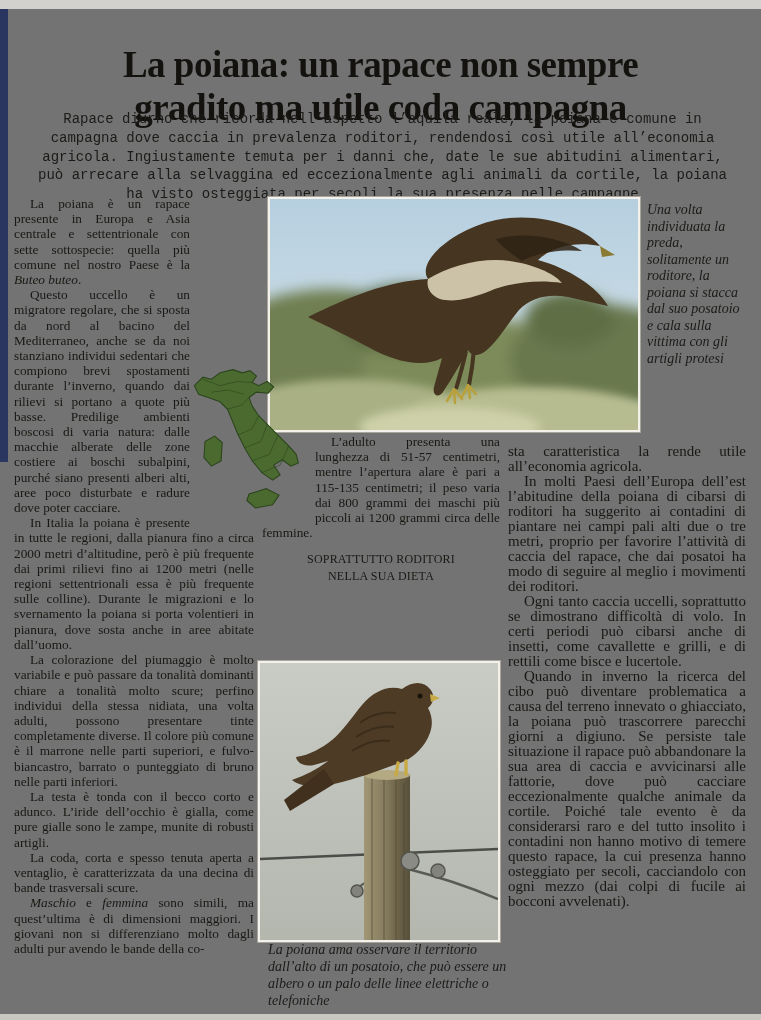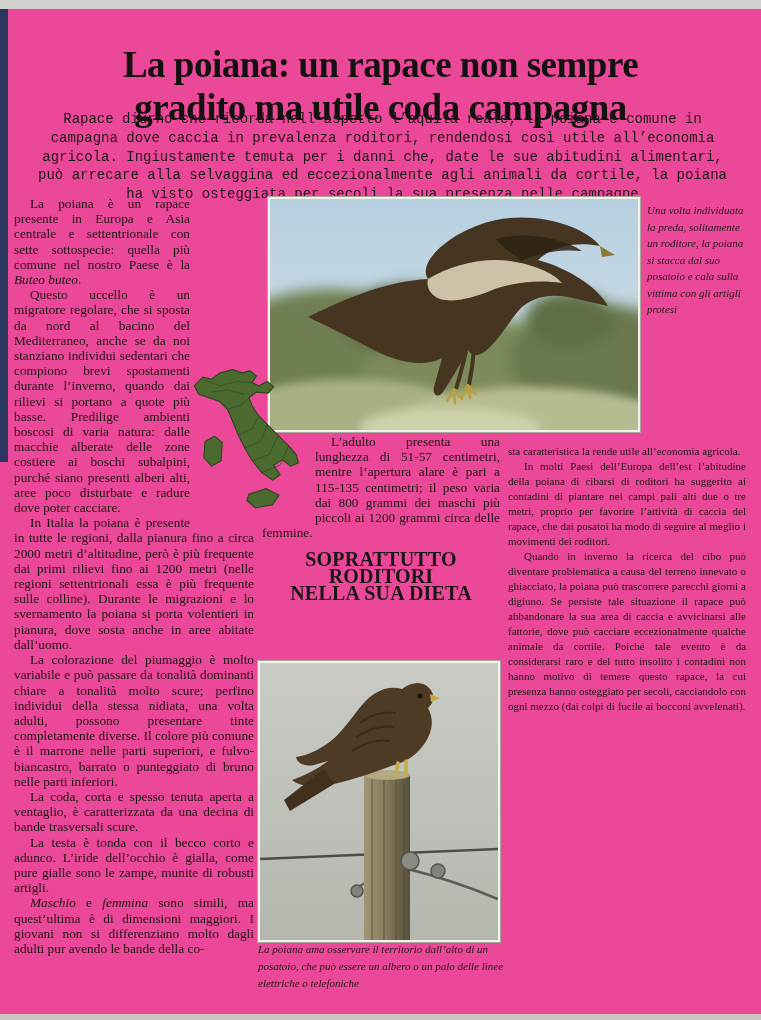--- a/index.html
+++ b/index.html
@@ -1,49 +1,49 @@
 <!DOCTYPE html>
 <html><head>
 <meta charset="utf-8">
 <style>
   html,body{margin:0;padding:0;background:#8f8e8b;}
   .sheet{position:relative;width:761px;height:1020px;margin:0 auto;overflow:hidden;
-         background:#ec4899;font-family:"Liberation Serif",serif;color:#191814;}
+         background:#737373;font-family:"Liberation Serif",serif;color:#191814;}
   .top-band{position:absolute;left:0;top:0;width:761px;height:9px;background:#d2d1cd;}
   .bottom-band{position:absolute;left:0;top:1014px;width:761px;height:6px;background:#c9c7c2;}
   .spine{position:absolute;left:0;top:9px;width:8px;height:453px;background:#2a3560;}
 
   .headline{position:absolute;left:28px;right:28px;top:18px;text-align:center;
             font-weight:bold;font-size:37px;line-height:43px;letter-spacing:-0.5px;color:#14120f;}
   .lead{position:absolute;left:30px;right:26px;top:110px;font-size:14px;line-height:18.8px;
         text-align:center;color:#1c1b18;font-family:Liberation Mono, monospace;}
 
   .col{position:absolute;font-size:13.3px;line-height:15.2px;text-align:justify;overflow:hidden;}
   .col p{margin:0;text-indent:16px;}
   .col p.noindent{text-indent:0;}
-  .subhead{margin:11px 2px 9px;font-weight:bold;font-size:20px;line-height:17px;
+  .subhead{margin:11px 2px 9px;font-weight:normal;font-size:12px;line-height:17px;
            text-align:center;letter-spacing:0.2px;}
   .bold{font-weight:normal;}
   .ital{font-style:italic;}
 
   .col-left{left:14px;top:196px;width:240px;height:822px;}
   .col-mid{left:262px;top:434px;width:238px;height:226px;}
-  .col-right{left:508px;top:444px;width:238px;height:572px;font-size:11px;line-height:15px;}
+  .col-right{left:508px;top:444px;width:238px;height:572px;font-size:15px;line-height:15px;}
 
   .map-float-r{float:right;width:58px;height:150px;margin:176px 0 4px 6px;}
   .map-float-l{float:left;width:46px;height:88px;margin:0 7px 2px 0;}
 
   .photo{position:absolute;border:2px solid #f3f1ea;box-shadow:0 0 0 1px #a8a59d;overflow:hidden;}
   .photo-flying{left:268px;top:197px;width:368px;height:231px;}
   .photo-perched{left:258px;top:661px;width:238px;height:277px;}
   .photo svg{display:block;}
 
-  .caption{position:absolute;font-style:italic;font-size:11px;line-height:17px;color:#1c1b18;}
+  .caption{position:absolute;font-style:italic;font-size:14px;line-height:17px;color:#1c1b18;}
   .caption-flying{left:647px;top:202px;width:102px;line-height:16.5px;}
-  .caption-perched{left:258px;top:941px;width:248px;}
+  .caption-perched{left:268px;top:941px;width:248px;}
 
   .italy-map{position:absolute;left:190px;top:368px;width:118px;height:162px;}
 </style>
 </head>
 <body>
 
 <div class="sheet">
   <div class="top-band"></div>
   <div class="spine"></div>
 
@@ -120,34 +120,35 @@
       </g>
     </svg>
   </div>
 
   <div class="col col-left">
     <div class="map-float-r"></div>
   <p class="para">La poiana è un rapace presente in Europa e Asia centrale e settentrionale con sette sottospecie: quella più comune nel nostro Paese è la <span class="ital">Buteo buteo</span>.</p>
       <p class="para">Questo uccello è un migratore regolare, che si sposta da nord al bacino del Mediterraneo, anche se da noi stanziano individui sedentari che compiono brevi spostamenti durante l’inverno, quando dai rilievi si portano a quote più basse. Predilige ambienti boscosi di varia natura: dalle macchie alberate delle zone costiere ai boschi subalpini, purché siano presenti alberi alti, aree poco disturbate e radure dove poter cacciare.</p>
       <p class="para">In Italia la poiana è presente in tutte le regioni, dalla pianura fino a circa 2000 metri d’altitudine, però è più frequente dai primi rilievi fino ai 1200 metri (nelle regioni settentrionali essa è più frequente sulle colline). Durante le migrazioni e lo svernamento la poiana si porta volentieri in pianura, dove sosta anche in aree abitate dall’uomo.</p>
       <p class="para">La <span class="bold ">colorazione del piumaggio è molto variabile</span> e può passare da tonalità dominanti chiare a tonalità molto scure; perfino individui della stessa nidiata, una volta adulti, possono presentare tinte completamente diverse. Il colore più comune è il marrone nelle parti superiori, e fulvo-biancastro, barrato o punteggiato di bruno nelle parti inferiori.</p>
+      <p class="para">La <span class="bold ">testa</span> è tonda con il becco corto e adunco. L’iride dell’occhio è gialla, come pure gialle sono le <span class="bold ">zampe</span>, munite di robusti artigli.</p>
       <p class="para">La <span class="bold ">coda</span>, corta e spesso tenuta aperta a ventaglio, è caratterizzata da una decina di bande trasversali scure.</p>
-      <p class="para">La <span class="bold ">testa</span> è tonda con il becco corto e adunco. L’iride dell’occhio è gialla, come pure gialle sono le <span class="bold ">zampe</span>, munite di robusti artigli.</p>
       <p class="para"><span class="ital">Maschio</span> e <span class="ital">femmina</span> sono simili, ma quest’ultima è di dimensioni maggiori. I giovani non si differenziano molto dagli adulti pur avendo le bande della co-</p>
     </div>
 
   <div class="col col-mid">
     <div class="map-float-l"></div>
       <p class="para">L’adulto presenta una lunghezza di 51-57 centimetri, mentre l’apertura alare è pari a 115-135 centimetri; il peso varia dai 800 grammi dei maschi più piccoli ai 1200 grammi circa delle femmine.</p>
       <h3 class="subhead">SOPRATTUTTO RODITORI<br>NELLA SUA DIETA</h3>
     </div>
 
   <div class="col col-right">
       <p class="para noindent">sta caratteristica la rende utile all’economia agricola.</p>
       <p class="para">In molti Paesi dell’Europa dell’est l’abitudine della poiana di cibarsi di roditori ha suggerito ai contadini di piantare nei campi pali alti due o tre metri, proprio per favorire l’attività di caccia del rapace, che dai posatoi ha modo di seguire al meglio i movimenti dei roditori.</p>
+      <p class="para">Ogni tanto caccia uccelli, soprattutto se dimostrano difficoltà di volo. In certi periodi può cibarsi anche di insetti, come cavallette e grilli, e di rettili come bisce e lucertole.</p>
       <p class="para">Quando in inverno la ricerca del cibo può diventare problematica a causa del terreno innevato o ghiacciato, la poiana può trascorrere parecchi giorni a digiuno. Se persiste tale situazione il rapace può abbandonare la sua area di caccia e avvicinarsi alle fattorie, dove <span class="bold ">può cacciare eccezionalmente qualche animale da cortile</span>. <span class="bold ">Poiché tale evento è da considerarsi raro e del tutto insolito</span> i contadini non hanno motivo di temere questo rapace, la cui presenza hanno osteggiato per secoli, cacciandolo con ogni mezzo (dai colpi di fucile ai bocconi avvelenati).</p>
     </div>
 
   <div class="photo photo-perched">
     <svg width="238" height="277" viewBox="0 0 238 277">
       <defs>
         <linearGradient id="sky2" x1="0" y1="0" x2="0" y2="1">
           <stop offset="0" stop-color="#c9ccc5"></stop>
             <stop offset="1" stop-color="#b4b7ae"></stop>
         </linearGradient>

